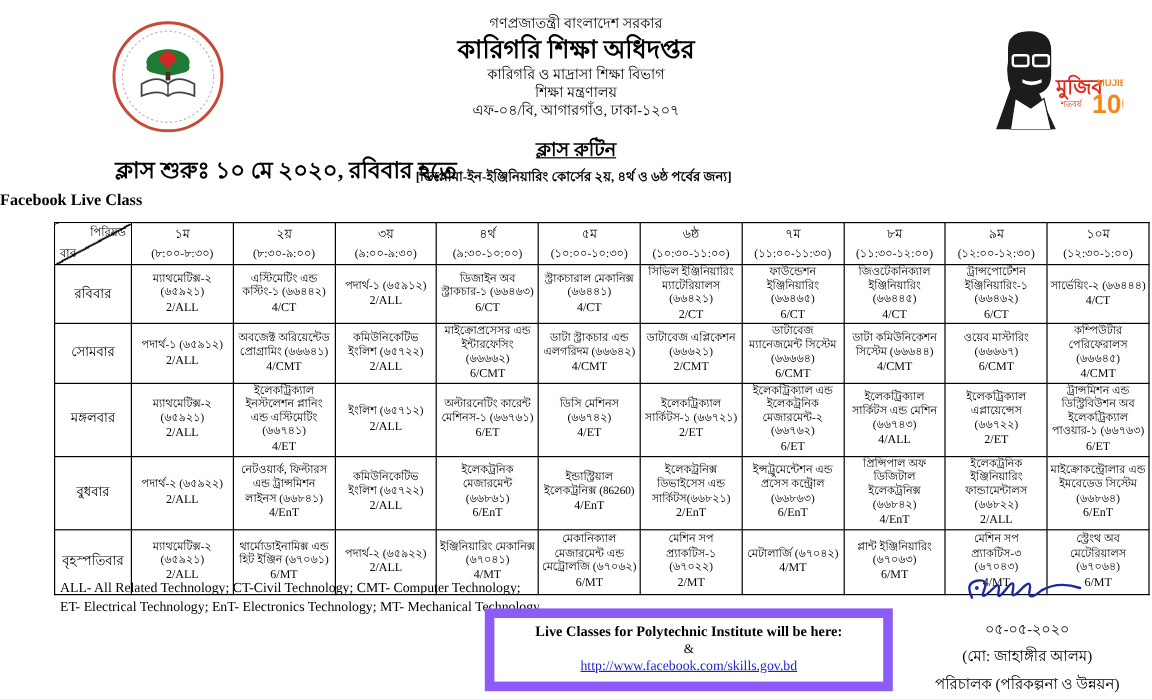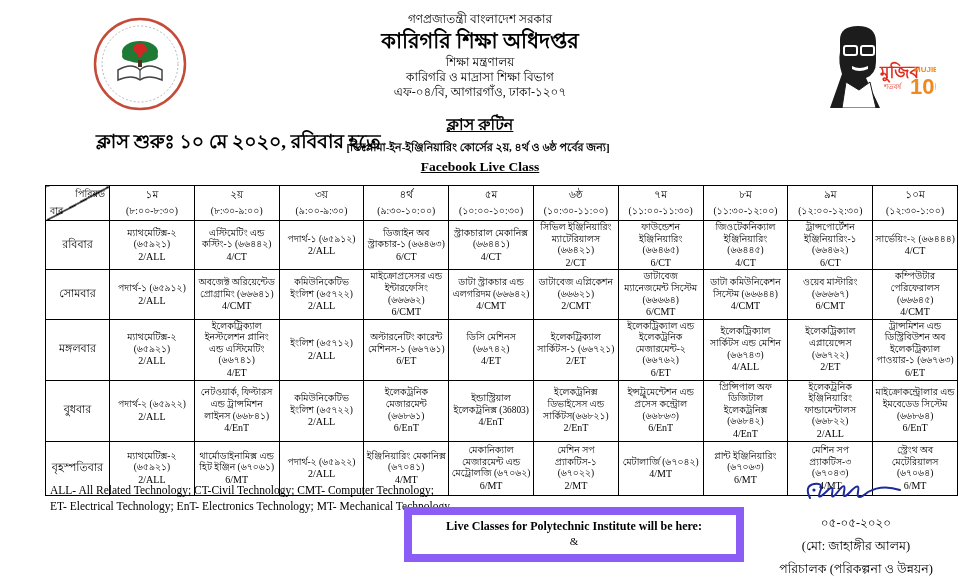--- a/index.html
+++ b/index.html
@@ -13,22 +13,22 @@
   .hdr-small{font-size:12px;}
   .logo-left{position:absolute;left:92px;top:16px;width:96px;height:96px;}
   .logo-right{position:absolute;left:826px;top:22px;width:110px;height:86px;}
 
   
   .routine-title{position:absolute;top:112px;left:0;right:0;text-align:center;
                  font-size:16px;font-weight:bold;text-decoration:underline;}
   .start-note{position:absolute;top:127px;left:96px;font-size:19px;font-weight:bold;}
   .course-note{position:absolute;top:139px;left:0;right:4px;text-align:center;
                font-size:11px;font-weight:bold;}
-  .platform{position:absolute;top:159px;left:0;right:0;text-align:center;
-            font-size:13.5px;font-weight:bold;text-decoration:underline;}
+  .platform{position:absolute;top:159px;left:0;right:0;text-align:left;
+            font-size:13.5px;font-weight:bold;}
 
   
   table.routine{position:absolute;left:45px;top:185px;width:913px;
                 border-collapse:collapse;table-layout:fixed;}
   table.routine th,table.routine td{border:1px solid #000;padding:1px 2px;
                 text-align:center;vertical-align:middle;overflow:hidden;}
   col.day-col{width:64px;}
   thead tr{height:32px;}
   tbody tr:nth-child(1){height:46px;}
   tbody tr:nth-child(2){height:48px;}
@@ -86,22 +86,22 @@
       <text x="54" y="56" font-family="Liberation Serif, serif" font-size="17" font-weight="bold" fill="#e02a1e">মুজিব</text>
       <text x="58" y="67" font-family="Liberation Serif, serif" font-size="7" fill="#e02a1e">শতবর্ষ</text>
       <text x="88" y="50" font-family="Liberation Sans, sans-serif" font-size="8" font-weight="bold" fill="#f08a1e">MUJIB</text>
       <text x="84" y="72" font-family="Liberation Sans, sans-serif" font-size="22" font-weight="bold" fill="#f08a1e">100</text>
     </svg>
   </div>
 
   <div class="hdr-center">
     <div class="hdr-govt">গণপ্রজাতন্ত্রী বাংলাদেশ সরকার</div>
     <div class="hdr-dept">কারিগরি শিক্ষা অধিদপ্তর</div>
+    <div class="hdr-small">কারিগরি ও মাদ্রাসা শিক্ষা বিভাগ</div>
     <div class="hdr-small">শিক্ষা মন্ত্রণালয়</div>
-    <div class="hdr-small">কারিগরি ও মাদ্রাসা শিক্ষা বিভাগ</div>
     <div class="hdr-small">এফ-০৪/বি, আগারগাঁও, ঢাকা-১২০৭</div>
   </div>
 
   <div class="routine-title">ক্লাস রুটিন</div>
   <div class="start-note">ক্লাস শুরুঃ ১০ মে ২০২০, রবিবার হতে</div>
   <div class="course-note">[ডিপ্লোমা-ইন-ইঞ্জিনিয়ারিং কোর্সের ২য়, ৪র্থ ও ৬ষ্ঠ পর্বের জন্য]</div>
   <div class="platform">Facebook Live Class</div>
 
   <table class="routine">
     <colgroup>
@@ -315,21 +315,21 @@
           </td>
           <td>
             <div class="subject">কমিউনিকেটিভ ইংলিশ (৬৫৭২২)</div>
             <div class="group">2/ALL</div>
           </td>
           <td>
             <div class="subject">ইলেকট্রনিক মেজারমেন্ট (৬৬৮৬১)</div>
             <div class="group">6/EnT</div>
           </td>
           <td>
-            <div class="subject">ইন্ডাস্ট্রিয়াল ইলেকট্রনিক্স (36803)</div>
+            <div class="subject">ইন্ডাস্ট্রিয়াল ইলেকট্রনিক্স (86260)</div>
             <div class="group">4/EnT</div>
           </td>
           <td>
             <div class="subject">ইলেকট্রনিক্স ডিভাইসেস এন্ড সার্কিটস(৬৬৮২১)</div>
             <div class="group">2/EnT</div>
           </td>
           <td>
             <div class="subject">ইন্সট্রুমেন্টেশন এন্ড প্রসেস কন্ট্রোল (৬৬৮৬৩)</div>
             <div class="group">6/EnT</div>
           </td>
@@ -395,20 +395,21 @@
   </table>
 
   <div class="legend">
     <div>ALL- All Related Technology; CT-Civil Technology; CMT- Computer Technology;</div>
     <div>ET- Electrical Technology; EnT- Electronics Technology; MT- Mechanical Technology</div>
   </div>
 
   <div class="live-box">
     <div class="live-title">Live Classes for Polytechnic Institute will be here:</div>
     <div class="live-amp">&amp;</div>
+    <a class="live-link" href="#" style="color:#1f1fcd">http://www.facebook.com/skills.gov.bd</a>
   </div>
 
   <div class="sign-block">
     <svg width="120" height="34" viewBox="0 0 120 34">
       <path d="M14 22 Q8 10 18 8 Q28 6 24 16 Q20 26 32 14 Q38 8 36 18 Q35 25 44 13 Q50 6 48 16 Q46 25 56 14 Q64 6 62 16 Q60 26 72 16 Q86 8 104 14" fill="none" stroke="#1c2a9c" stroke-width="2" stroke-linecap="round"></path>
       <circle cx="18" cy="14" r="1.6" fill="#1c2a9c"></circle>
     </svg>
     <div class="sign-date">০৫-০৫-২০২০</div>
     <div class="sign-name">(মো: জাহাঙ্গীর আলম)</div>
     <div class="sign-desig">পরিচালক (পরিকল্পনা ও উন্নয়ন)</div>

